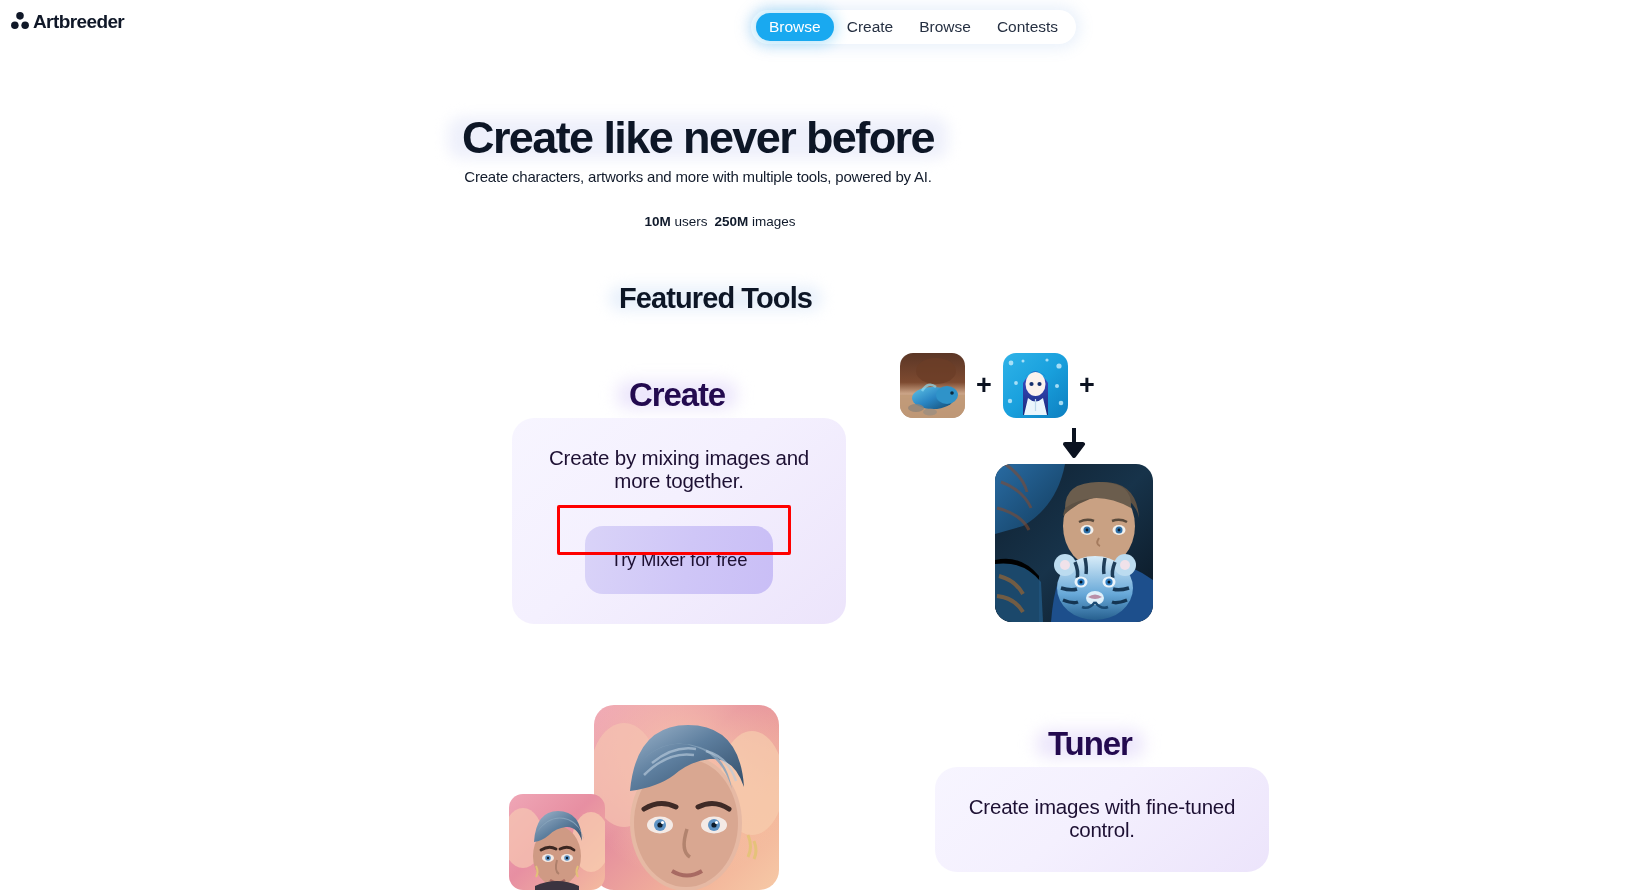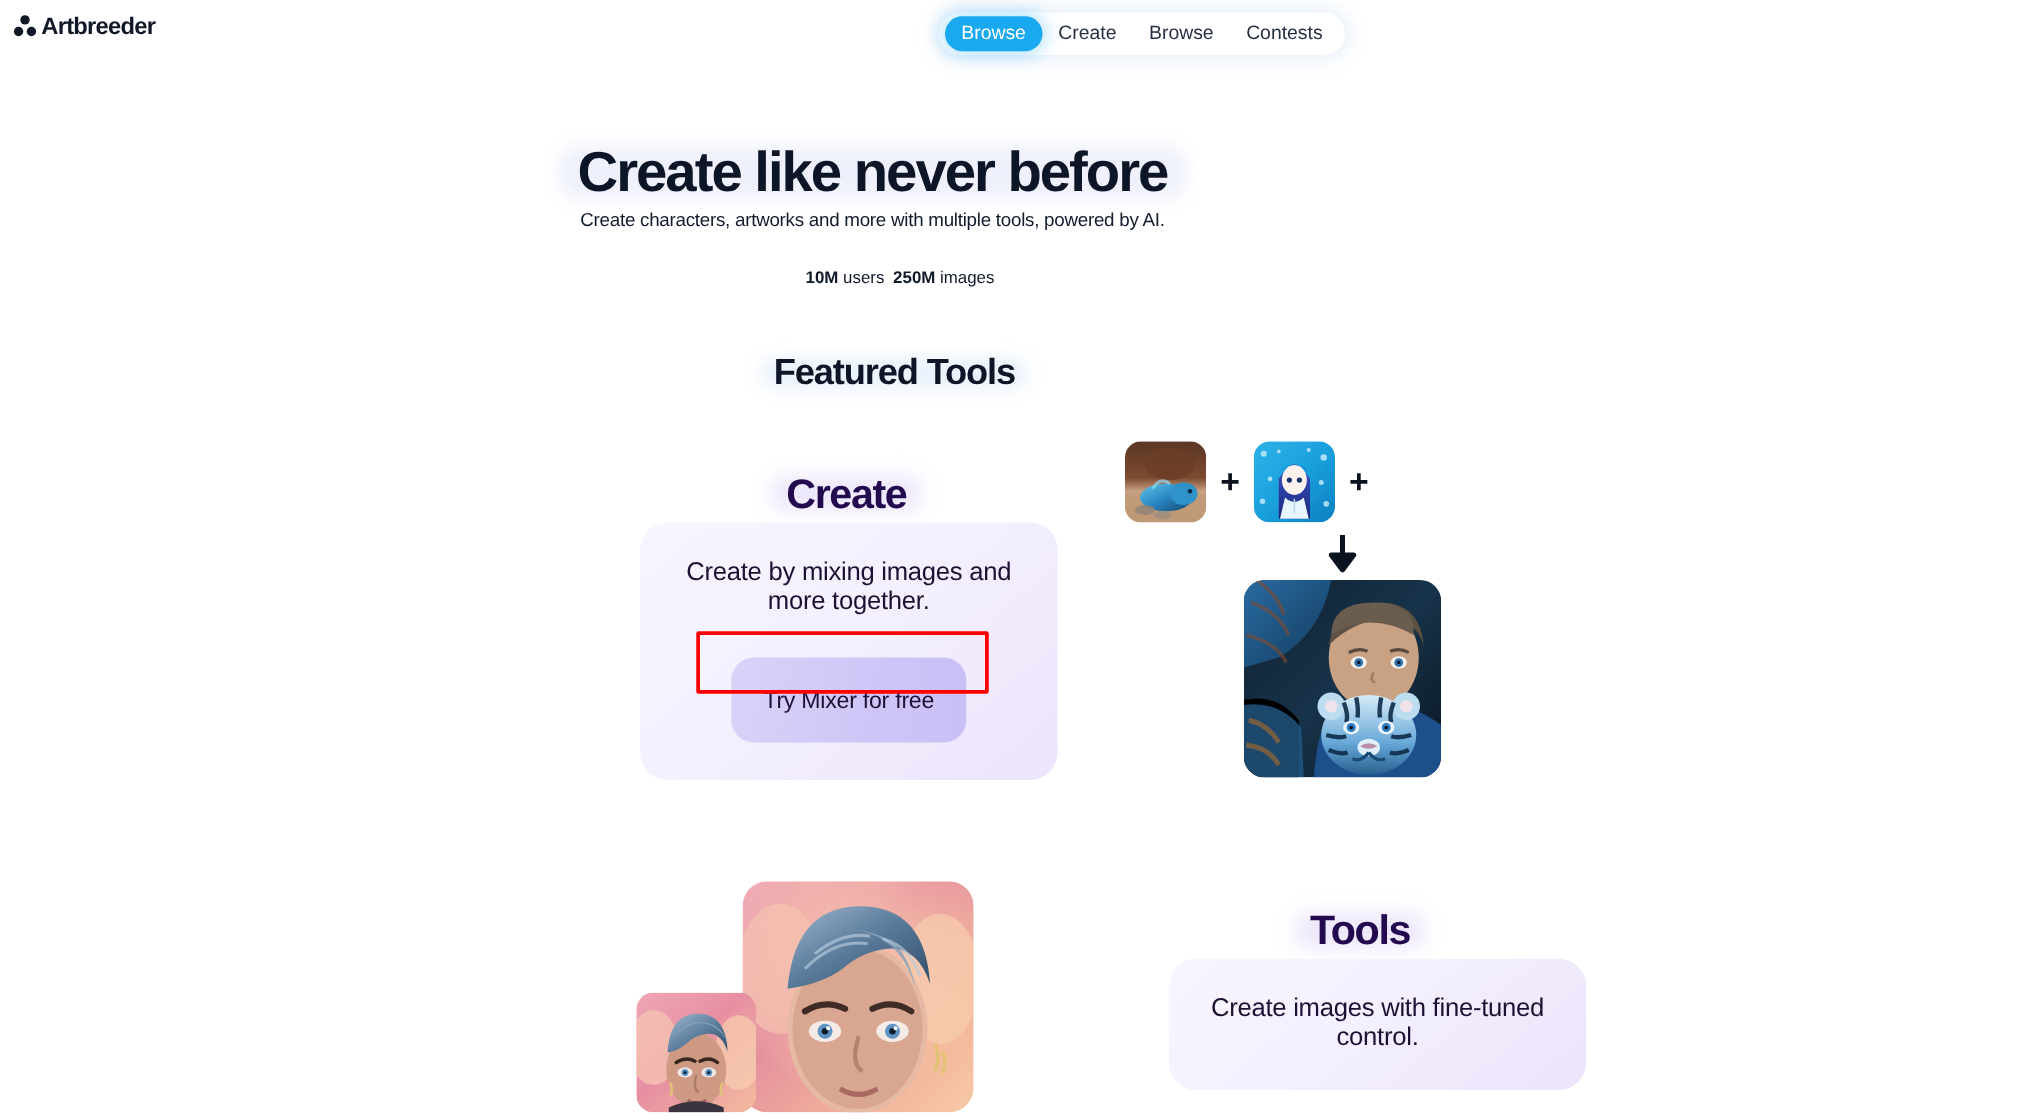--- a/index.html
+++ b/index.html
@@ -463,21 +463,21 @@
       <ellipse cx="114" cy="118" rx="6.5" ry="5.5" fill="#eaf4fb"></ellipse>
       <circle cx="114" cy="118" r="3.6" fill="#2f7fc4"></circle>
       <circle cx="114" cy="118" r="1.5" fill="#07141f"></circle>
       <ellipse cx="100" cy="134" rx="9" ry="7" fill="#dff0fa"></ellipse>
       <path d="M93 133 q7 -5 14 0 q-7 4 -14 0 Z" fill="#b98fa8"></path>
       <path d="M100 138 q-6 8 -13 5 M100 138 q6 8 13 5" stroke="#1a4a73" stroke-width="2.5" fill="none"></path>
     </svg>
   </div>
 
   <div class="tool-heading-wrap" style="left:1036px; top:722px;">
-    <h3 class="tool-heading">Tools</h3>
+    <h3 class="tool-heading">Tuner</h3>
   </div>
 
   <div class="tool-card" style="left:935px; top:767px; width:334px;">
     <p class="tool-desc">Create images with fine-tuned control.</p>
   </div>
 
   <div class="tuner-big">
     <svg class="art" viewBox="0 0 185 185" preserveAspectRatio="none">
       <defs>
         <linearGradient id="tunBg" x1="0" y1="0" x2="1" y2="1">

